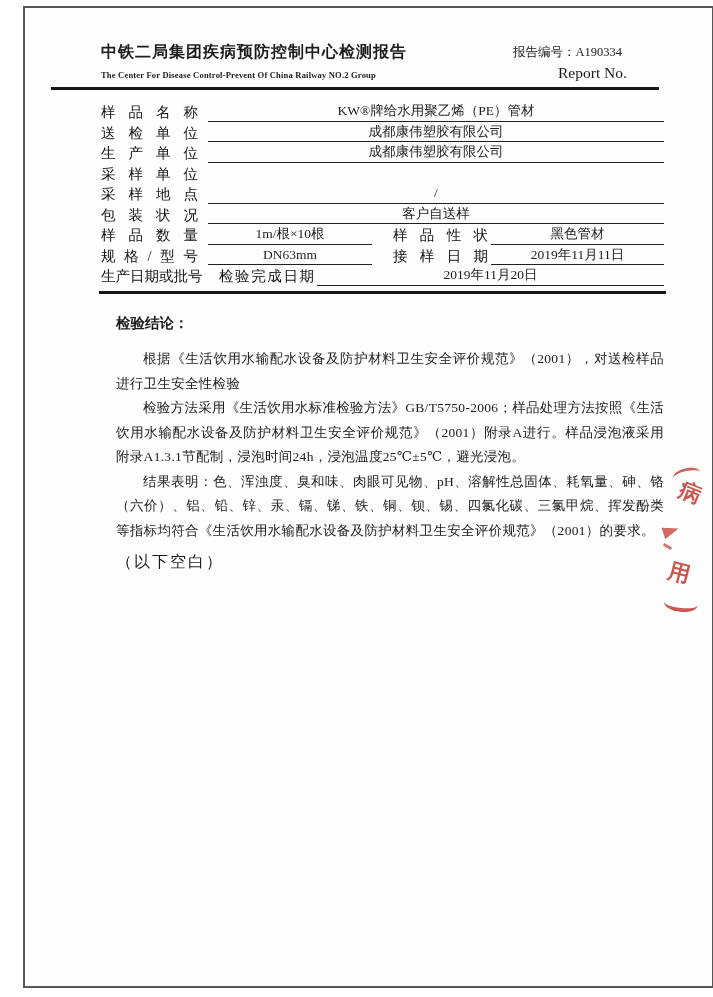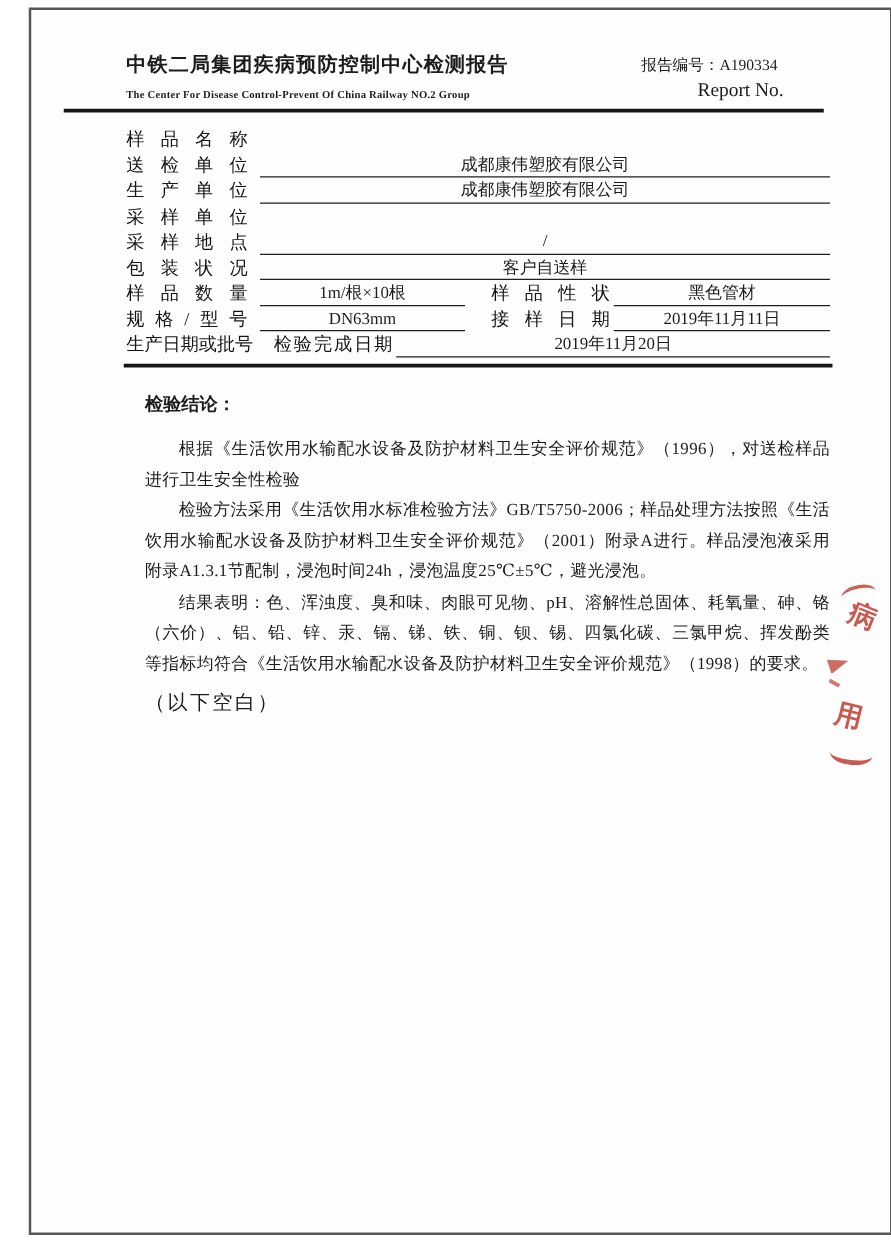--- a/index.html
+++ b/index.html
@@ -106,20 +106,21 @@
   </div>
 
   <div class="form">
     <div class="frow">
       <div class="lbl char-justify">
           <span>样</span>
           <span>品</span>
           <span>名</span>
           <span>称</span>
         </div>
+      <div class="val full">KW®牌给水用聚乙烯（PE）管材</div>
     </div>
     <div class="frow">
       <div class="lbl char-justify">
           <span>送</span>
           <span>检</span>
           <span>单</span>
           <span>位</span>
         </div>
       <div class="val full">成都康伟塑胶有限公司</div>
     </div>
@@ -210,23 +211,23 @@
           <span>期</span>
         </div>
       <div class="val v2">2019年11月20日</div>
     </div>
   </div>
 
   <div class="section-divider"></div>
 
   <div class="conclusion">
     <div class="conclusion-heading">检验结论：</div>
-    <p>根据《生活饮用水输配水设备及防护材料卫生安全评价规范》（1996），对送检样品进行卫生安全性检验</p>
+    <p>根据《生活饮用水输配水设备及防护材料卫生安全评价规范》（2001），对送检样品进行卫生安全性检验</p>
     <p>检验方法采用《生活饮用水标准检验方法》GB/T5750-2006；样品处理方法按照《生活饮用水输配水设备及防护材料卫生安全评价规范》（2001）附录A进行。样品浸泡液采用附录A1.3.1节配制，浸泡时间24h，浸泡温度25℃±5℃，避光浸泡。</p>
-    <p>结果表明：色、浑浊度、臭和味、肉眼可见物、pH、溶解性总固体、耗氧量、砷、铬（六价）、铝、铅、锌、汞、镉、锑、铁、铜、钡、锡、四氯化碳、三氯甲烷、挥发酚类等指标均符合《生活饮用水输配水设备及防护材料卫生安全评价规范》（1998）的要求。</p>
+    <p>结果表明：色、浑浊度、臭和味、肉眼可见物、pH、溶解性总固体、耗氧量、砷、铬（六价）、铝、铅、锌、汞、镉、锑、铁、铜、钡、锡、四氯化碳、三氯甲烷、挥发酚类等指标均符合《生活饮用水输配水设备及防护材料卫生安全评价规范》（2001）的要求。</p>
     <div class="blank-note">（以下空白）</div>
   </div>
 
 </div>
 
 <div class="stamp">
   <div class="stamp-arc1"></div>
   <div class="stamp-char-top">病</div>
   <div class="stamp-mark"></div>
   <div class="stamp-tick"></div>

